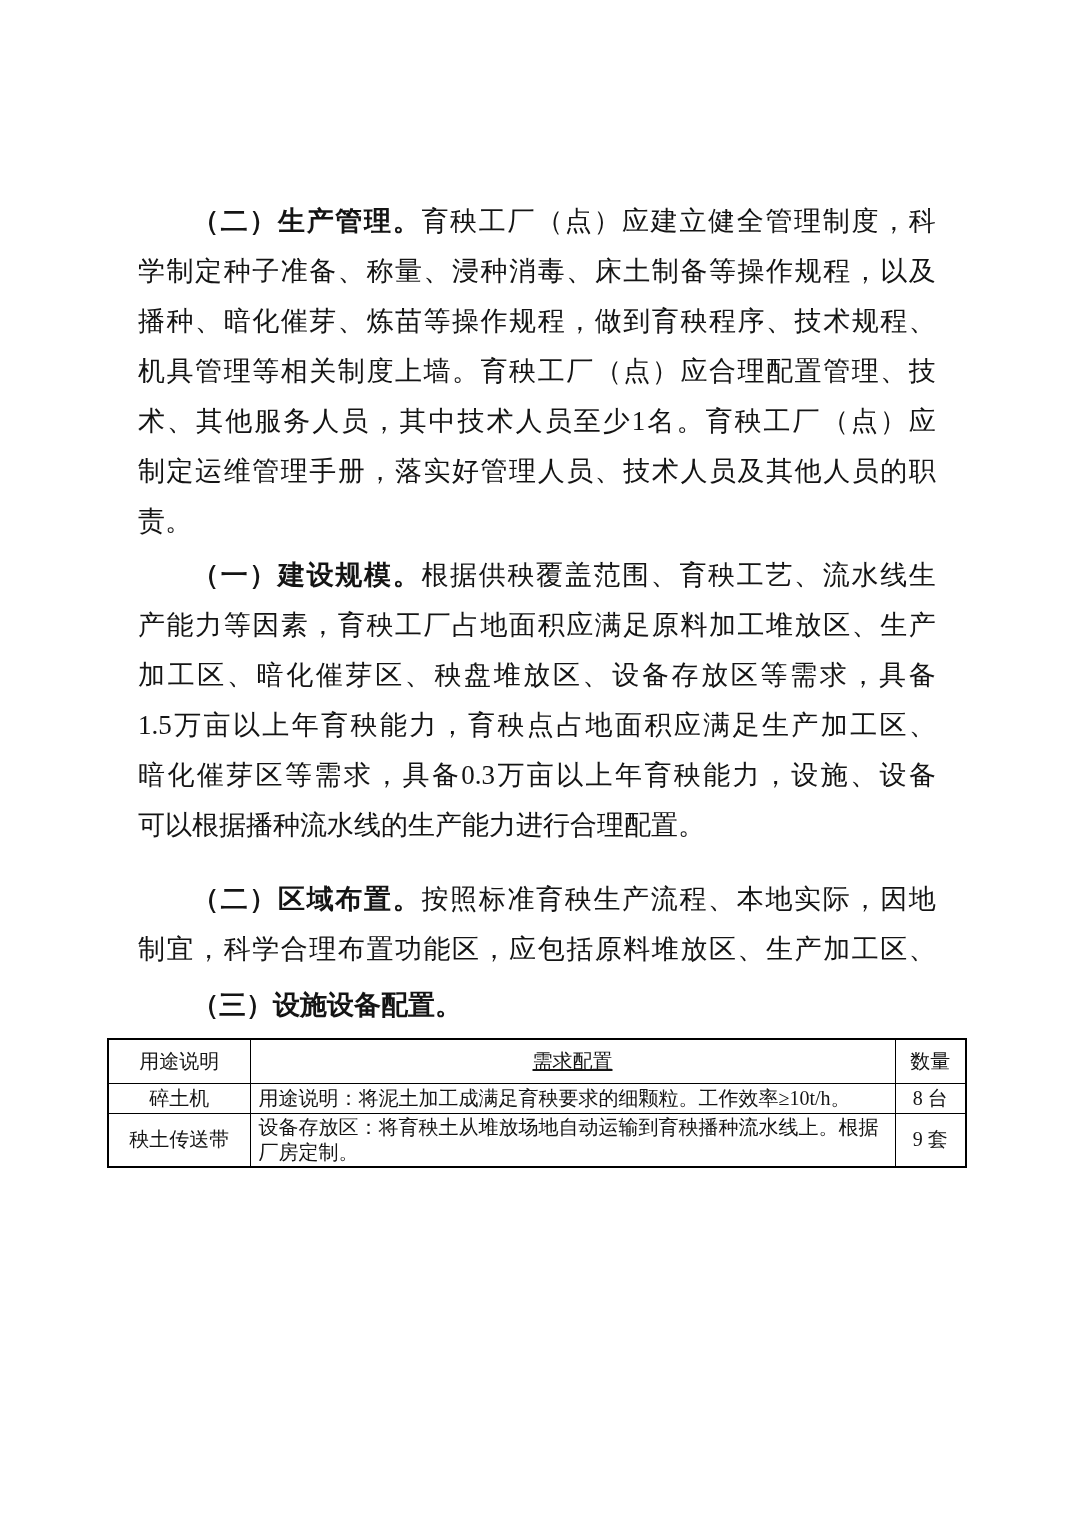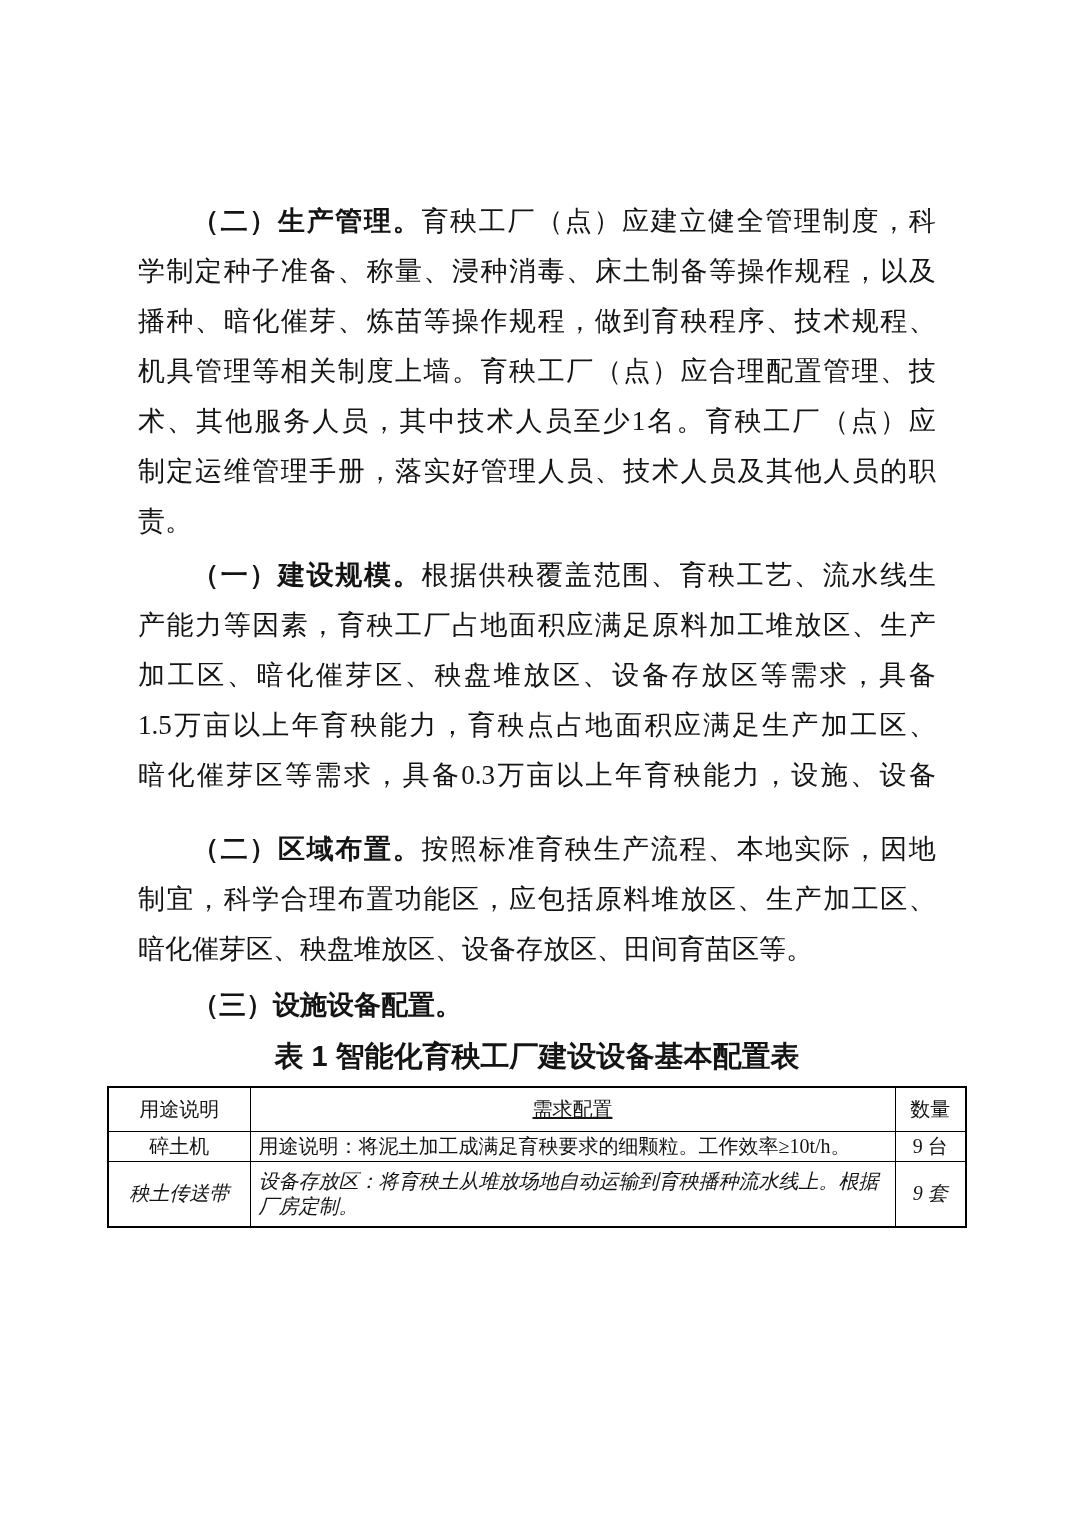--- a/index.html
+++ b/index.html
@@ -60,21 +60,21 @@
     vertical-align:middle;
     box-sizing:border-box;
   }
   table.equip{border:2px solid #000;}
   .col-name{width:142px;text-align:center;}
   .col-spec{width:645px;text-decoration:underline;}
   .col-qty{width:71px;text-align:center;}
   tr.hdr{height:44px;}
   tr.hdr th{text-align:center;}
   tr.r1{height:30px;}
-  tr.r2{height:66px;font-style:italic;}
+  tr.r2{height:54px;}
   td.spec{text-align:left;line-height:25px;}
   td.qty{text-align:center;white-space:nowrap;}
   td.pname{text-align:center;white-space:nowrap;}
 </style>
 </head>
 <body>
 
 <div class="page">
   <div class="textblock">
 
@@ -112,57 +112,56 @@
         </div>
       <div class="line jline">
           <span><span style="display: inline-block;">加</span><span style="display: inline-block;">工</span><span style="display: inline-block;">区</span><span style="display: inline-block;">、</span><span style="display: inline-block;">暗</span><span style="display: inline-block;">化</span><span style="display: inline-block;">催</span><span style="display: inline-block;">芽</span><span style="display: inline-block;">区</span><span style="display: inline-block;">、</span><span style="display: inline-block;">秧</span><span style="display: inline-block;">盘</span><span style="display: inline-block;">堆</span><span style="display: inline-block;">放</span><span style="display: inline-block;">区</span><span style="display: inline-block;">、</span><span style="display: inline-block;">设</span><span style="display: inline-block;">备</span><span style="display: inline-block;">存</span><span style="display: inline-block;">放</span><span style="display: inline-block;">区</span><span style="display: inline-block;">等</span><span style="display: inline-block;">需</span><span style="display: inline-block;">求</span><span style="display: inline-block;">，</span><span style="display: inline-block;">具</span><span style="display: inline-block;">备</span></span>
         </div>
       <div class="line jline">
           <span><span style="display: inline-block;">1.5</span><span style="display: inline-block;">万</span><span style="display: inline-block;">亩</span><span style="display: inline-block;">以</span><span style="display: inline-block;">上</span><span style="display: inline-block;">年</span><span style="display: inline-block;">育</span><span style="display: inline-block;">秧</span><span style="display: inline-block;">能</span><span style="display: inline-block;">力</span><span style="display: inline-block;">，</span><span style="display: inline-block;">育</span><span style="display: inline-block;">秧</span><span style="display: inline-block;">点</span><span style="display: inline-block;">占</span><span style="display: inline-block;">地</span><span style="display: inline-block;">面</span><span style="display: inline-block;">积</span><span style="display: inline-block;">应</span><span style="display: inline-block;">满</span><span style="display: inline-block;">足</span><span style="display: inline-block;">生</span><span style="display: inline-block;">产</span><span style="display: inline-block;">加</span><span style="display: inline-block;">工</span><span style="display: inline-block;">区</span><span style="display: inline-block;">、</span></span>
         </div>
       <div class="line jline">
           <span><span style="display: inline-block;">暗</span><span style="display: inline-block;">化</span><span style="display: inline-block;">催</span><span style="display: inline-block;">芽</span><span style="display: inline-block;">区</span><span style="display: inline-block;">等</span><span style="display: inline-block;">需</span><span style="display: inline-block;">求</span><span style="display: inline-block;">，</span><span style="display: inline-block;">具</span><span style="display: inline-block;">备</span><span style="display: inline-block;">0.3</span><span style="display: inline-block;">万</span><span style="display: inline-block;">亩</span><span style="display: inline-block;">以</span><span style="display: inline-block;">上</span><span style="display: inline-block;">年</span><span style="display: inline-block;">育</span><span style="display: inline-block;">秧</span><span style="display: inline-block;">能</span><span style="display: inline-block;">力</span><span style="display: inline-block;">，</span><span style="display: inline-block;">设</span><span style="display: inline-block;">施</span><span style="display: inline-block;">、</span><span style="display: inline-block;">设</span><span style="display: inline-block;">备</span></span>
         </div>
+      <div class="line nline"><span>可以根据播种流水线的生产能力进行合理配置。</span></div>
     </div>
 
     <div class="para mt-p3">
       <div class="line jline ind">
           <span class="lead"><span style="display: inline-block;">（</span><span style="display: inline-block;">二</span><span style="display: inline-block;">）</span><span style="display: inline-block;">区</span><span style="display: inline-block;">域</span><span style="display: inline-block;">布</span><span style="display: inline-block;">置</span><span style="display: inline-block;">。</span></span>
           <span><span style="display: inline-block;">按</span><span style="display: inline-block;">照</span><span style="display: inline-block;">标</span><span style="display: inline-block;">准</span><span style="display: inline-block;">育</span><span style="display: inline-block;">秧</span><span style="display: inline-block;">生</span><span style="display: inline-block;">产</span><span style="display: inline-block;">流</span><span style="display: inline-block;">程</span><span style="display: inline-block;">、</span><span style="display: inline-block;">本</span><span style="display: inline-block;">地</span><span style="display: inline-block;">实</span><span style="display: inline-block;">际</span><span style="display: inline-block;">，</span><span style="display: inline-block;">因</span><span style="display: inline-block;">地</span></span>
         </div>
       <div class="line jline">
           <span><span style="display: inline-block;">制</span><span style="display: inline-block;">宜</span><span style="display: inline-block;">，</span><span style="display: inline-block;">科</span><span style="display: inline-block;">学</span><span style="display: inline-block;">合</span><span style="display: inline-block;">理</span><span style="display: inline-block;">布</span><span style="display: inline-block;">置</span><span style="display: inline-block;">功</span><span style="display: inline-block;">能</span><span style="display: inline-block;">区</span><span style="display: inline-block;">，</span><span style="display: inline-block;">应</span><span style="display: inline-block;">包</span><span style="display: inline-block;">括</span><span style="display: inline-block;">原</span><span style="display: inline-block;">料</span><span style="display: inline-block;">堆</span><span style="display: inline-block;">放</span><span style="display: inline-block;">区</span><span style="display: inline-block;">、</span><span style="display: inline-block;">生</span><span style="display: inline-block;">产</span><span style="display: inline-block;">加</span><span style="display: inline-block;">工</span><span style="display: inline-block;">区</span><span style="display: inline-block;">、</span></span>
         </div>
-      <div class="line nline"><span>暗化催芽区、秧盘堆放区、设备存放区、田间育苗区等。</span></div>
     </div>
 
     <div class="para mt-p4">
       <div class="line nline ind"><span class="lead">（三）设施设备配置。</span></div>
     </div>
 
   </div>
 
-  <div class="table-title">表 1 智能化育秧工厂建设设备基本配置表</div>
 
   <table class="equip">
     <colgroup>
       <col class="col-name">
         <col class="col-spec">
         <col class="col-qty">
     </colgroup>
     <tbody>
       <tr class="hdr">
         <th class="col-name">用途说明</th>
         <th class="col-spec" style="text-align:center;">需求配置</th>
         <th class="col-qty">数量</th>
       </tr>
       <tr class="r1">
         <td class="pname">碎土机</td>
         <td class="spec">用途说明：将泥土加工成满足育秧要求的细颗粒。工作效率≥10t/h。</td>
-        <td class="qty">9 台</td>
+        <td class="qty">8 台</td>
       </tr>
       <tr class="r2">
         <td class="pname">秧土传送带</td>
         <td class="spec">设备存放区：将育秧土从堆放场地自动运输到育秧播种流水线上。根据厂房定制。</td>
         <td class="qty">9 套</td>
       </tr>
     </tbody>
   </table>
 </div>
 

